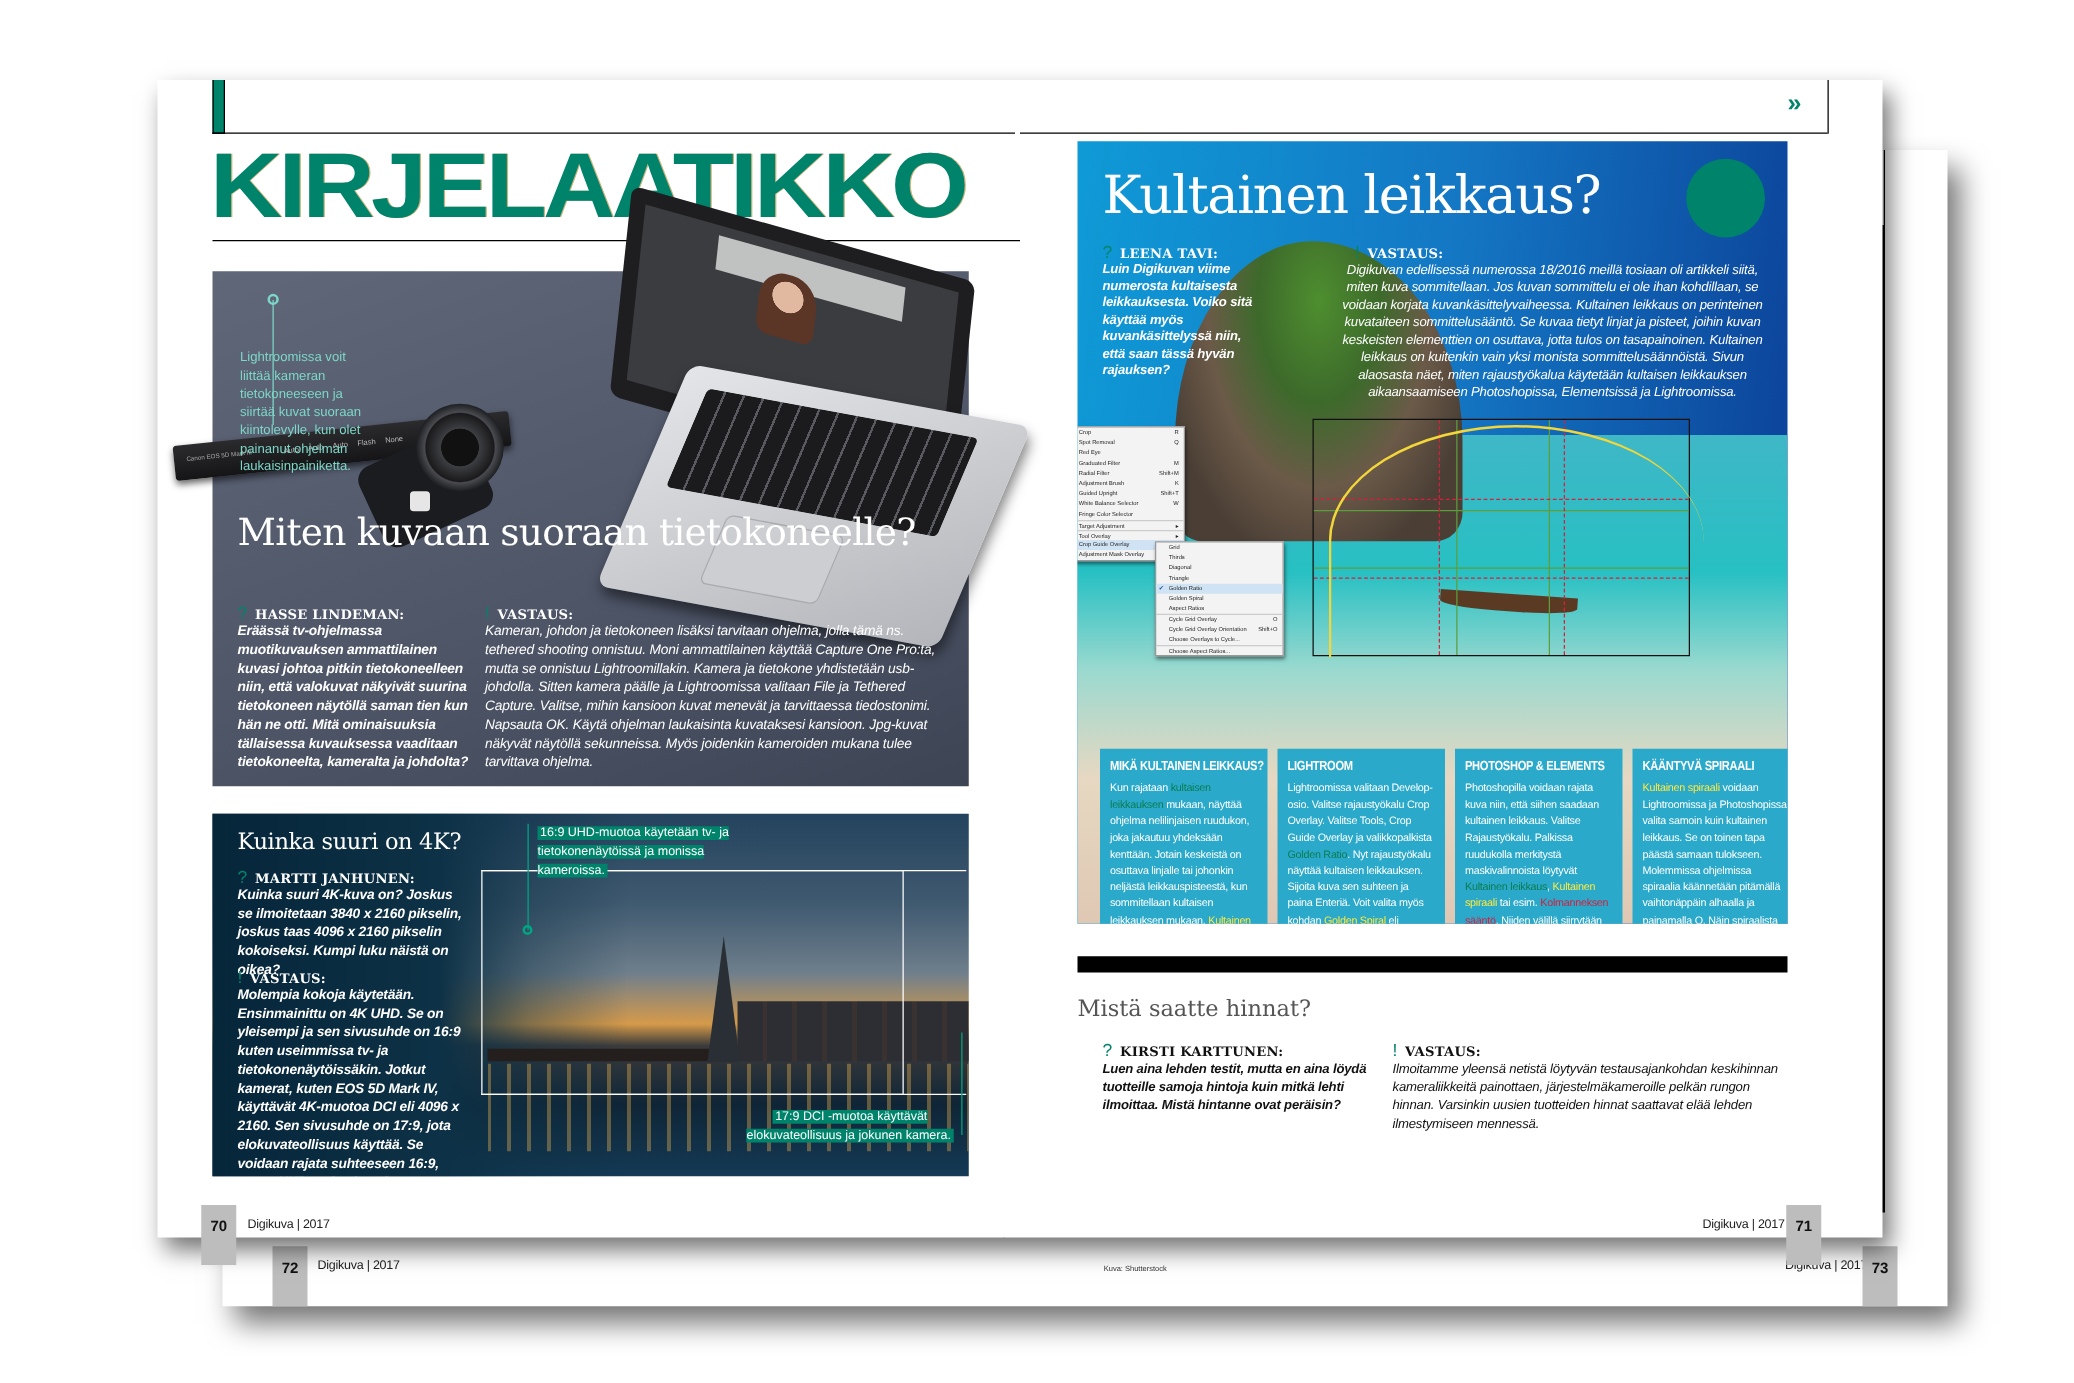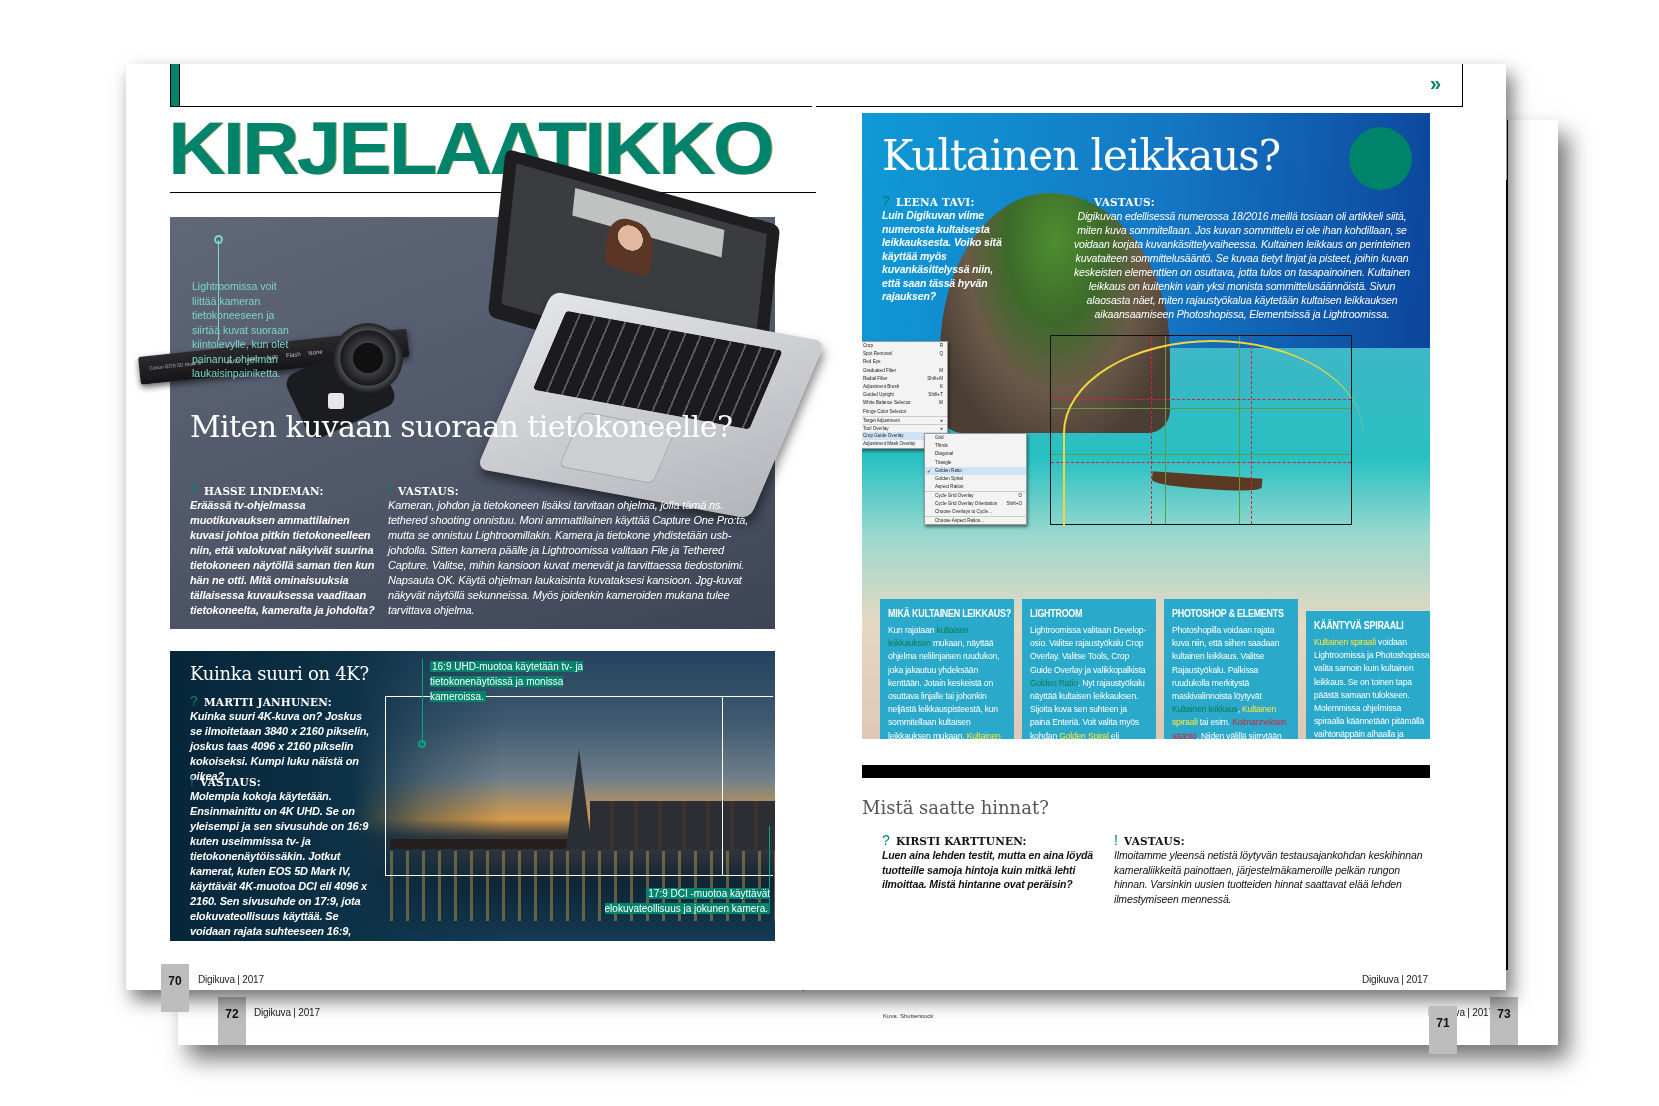--- a/index.html
+++ b/index.html
@@ -147,21 +147,21 @@
     position: absolute; left: 20px; top: 12px; font-family: "DejaVu Serif", serif; font-size: 18px; color: #fff; letter-spacing: -0.3px;
   }
   .q4k { position: absolute; left: 20px; top: 42px; width: 185px; color: #fff; }
   .q4k .qa-text, .a4k .qa-text { font-weight: bold; }
   .a4k { position: absolute; left: 20px; top: 122px; width: 185px; color: #fff; }
   .cap-box {
     position: absolute; font-family: "Liberation Sans Narrow", "Liberation Sans", sans-serif; font-size: 10px; line-height: 15px; color: #fff;
   }
   .cap-box span { background: #00836b; padding: 0 2px; }
   .cap-uhd { left: 260px; top: 8px; width: 160px; }
-  .cap-dci { left: 420px; top: 235px; width: 180px; text-align: right; }
+  .cap-dci { left: 420px; top: 235px; width: 180px; text-align: center; }
   .cap-line-uhd { position: absolute; left: 252px; top: 8px; width: 1px; height: 85px; background: #00a582; }
   .cap-dot-uhd { position: absolute; left: 248px; top: 89px; width: 8px; height: 8px; border-radius: 50%; border: 2px solid #00a582; }
   .cap-line-dci { position: absolute; left: 599px; top: 175px; width: 1px; height: 82px; background: #00a582; }
 
   
   .front-footer-left .pg-num-box { left: 35px; top: 0; }
   .front-footer { position: absolute; left: 0; right: 0; top: 900px; height: 26px; }
 
   
   .box-golden {
@@ -471,35 +471,35 @@
         <div class="info-text"><span>Kun rajataan </span><span class="hl-green">kultaisen leikkauksen</span><span> mukaan, näyttää ohjelma nelilinjaisen ruudukon, joka jakautuu yhdeksään kenttään. Jotain keskeistä on osuttava linjalle tai johonkin neljästä leikkauspisteestä, kun sommitellaan kultaisen leikkauksen mukaan. </span><span class="hl-yellow">Kultainen spiraali</span></div>
       </div>
       <div class="info-box" style="left:160px;">
         <div class="info-title">LIGHTROOM</div>
         <div class="info-text"><span>Lightroomissa valitaan Develop-osio. Valitse rajaustyökalu Crop Overlay. Valitse Tools, Crop Guide Overlay ja valikkopalkista </span><span class="hl-green">Golden Ratio</span><span>. Nyt rajaustyökalu näyttää kultaisen leikkauksen. Sijoita kuva sen suhteen ja paina Enteriä. Voit valita myös kohdan </span><span class="hl-yellow">Golden Spiral</span><span> eli kultainen spiraali tai vaikkapa </span></div>
       </div>
       <div class="info-box" style="left:302px;">
         <div class="info-title">PHOTOSHOP &amp; ELEMENTS</div>
         <div class="info-text"><span>Photoshopilla voidaan rajata kuva niin, että siihen saadaan kultainen leikkaus. Valitse Rajaustyökalu. Palkissa ruudukolla merkitystä maskivalinnoista löytyvät </span><span class="hl-green">Kultainen leikkaus</span><span>, </span><span class="hl-yellow">Kultainen spiraali</span><span> tai esim. </span><span class="hl-red">Kolmanneksen sääntö</span><span>. Niiden välillä siirrytään painamalla O. Sijoita rajaus paikoilleen hiirellä ja paina Enteriä. Elementsissä voit Crop Toolin kanssa valita vain </span></div>
       </div>
-      <div class="info-box" style="left:444px;margin-top:12px;">
+      <div class="info-box" style="left:444px;">
         <div class="info-title">KÄÄNTYVÄ SPIRAALI</div>
         <div class="info-text"><span class="hl-yellow">Kultainen spiraali</span><span> voidaan Lightroomissa ja Photoshopissa valita samoin kuin kultainen leikkaus. Se on toinen tapa päästä samaan tulokseen. Molemmissa ohjelmissa spiraalia käännetään pitämällä vaihtonäppäin alhaalla ja painamalla O. Näin spiraalista voidaan tehdä esim. peilikuva, jos kuva vaatii sitä. Muissa rajausvaihtoehdoissa niitä voidaan kääntää samalla tavoin.</span></div>
       </div>
     </div>
 
     <div class="black-bar"></div>
     <div class="prices-title">Mistä saatte hinnat?</div>
     <div class="prices-q">
       <div class="qa-label"><span class="mark">?</span><span>KIRSTI KARTTUNEN:</span></div>
       <div class="qa-text">Luen aina lehden testit, mutta en aina löydä tuotteille samoja hintoja kuin mitkä lehti ilmoittaa. Mistä hintanne ovat peräisin?</div>
     </div>
     <div class="prices-a">
       <div class="qa-label"><span class="mark">!</span><span>VASTAUS:</span></div>
       <div class="qa-text">Ilmoitamme yleensä netistä löytyvän testausajankohdan keskihinnan kameraliikkeitä painottaen, järjestelmäkameroille pelkän rungon hinnan. Varsinkin uusien tuotteiden hinnat saattavat elää lehden ilmestymiseen mennessä.</div>
     </div>
 
     <div class="front-footer">
       <div class="pg-mag" style="left:546px; top:10px;">Digikuva | 2017</div>
-      <div class="pg-num-box" style="left:613px; top:0;margin-top:42px;">71</div>
+      <div class="pg-num-box" style="left:613px; top:0;">71</div>
     </div>
   </div>
 </div>
 
 </body></html>

